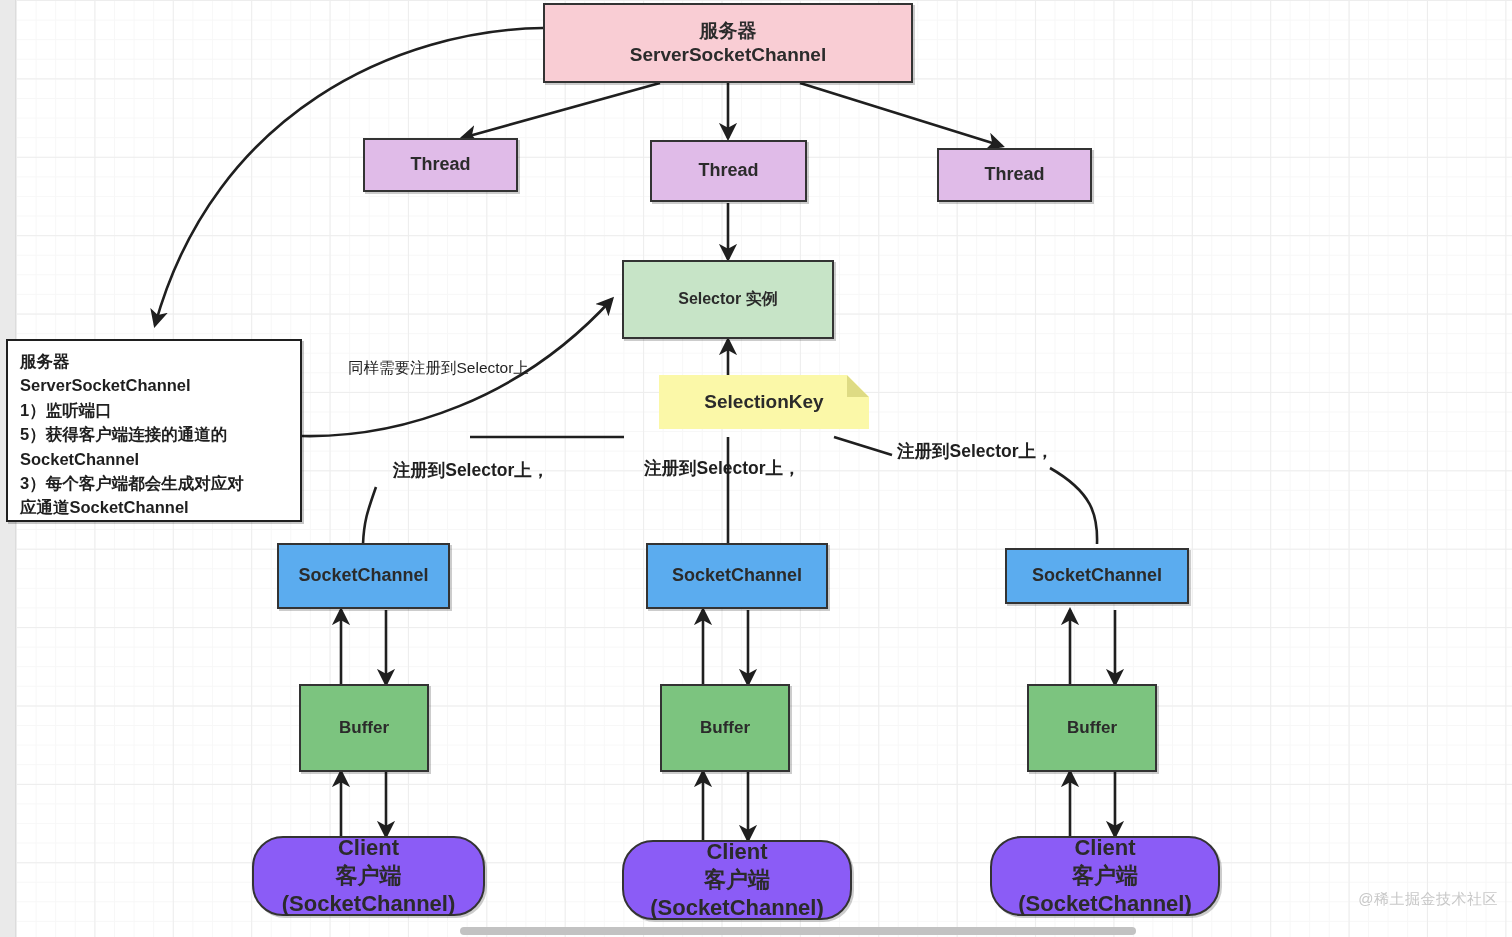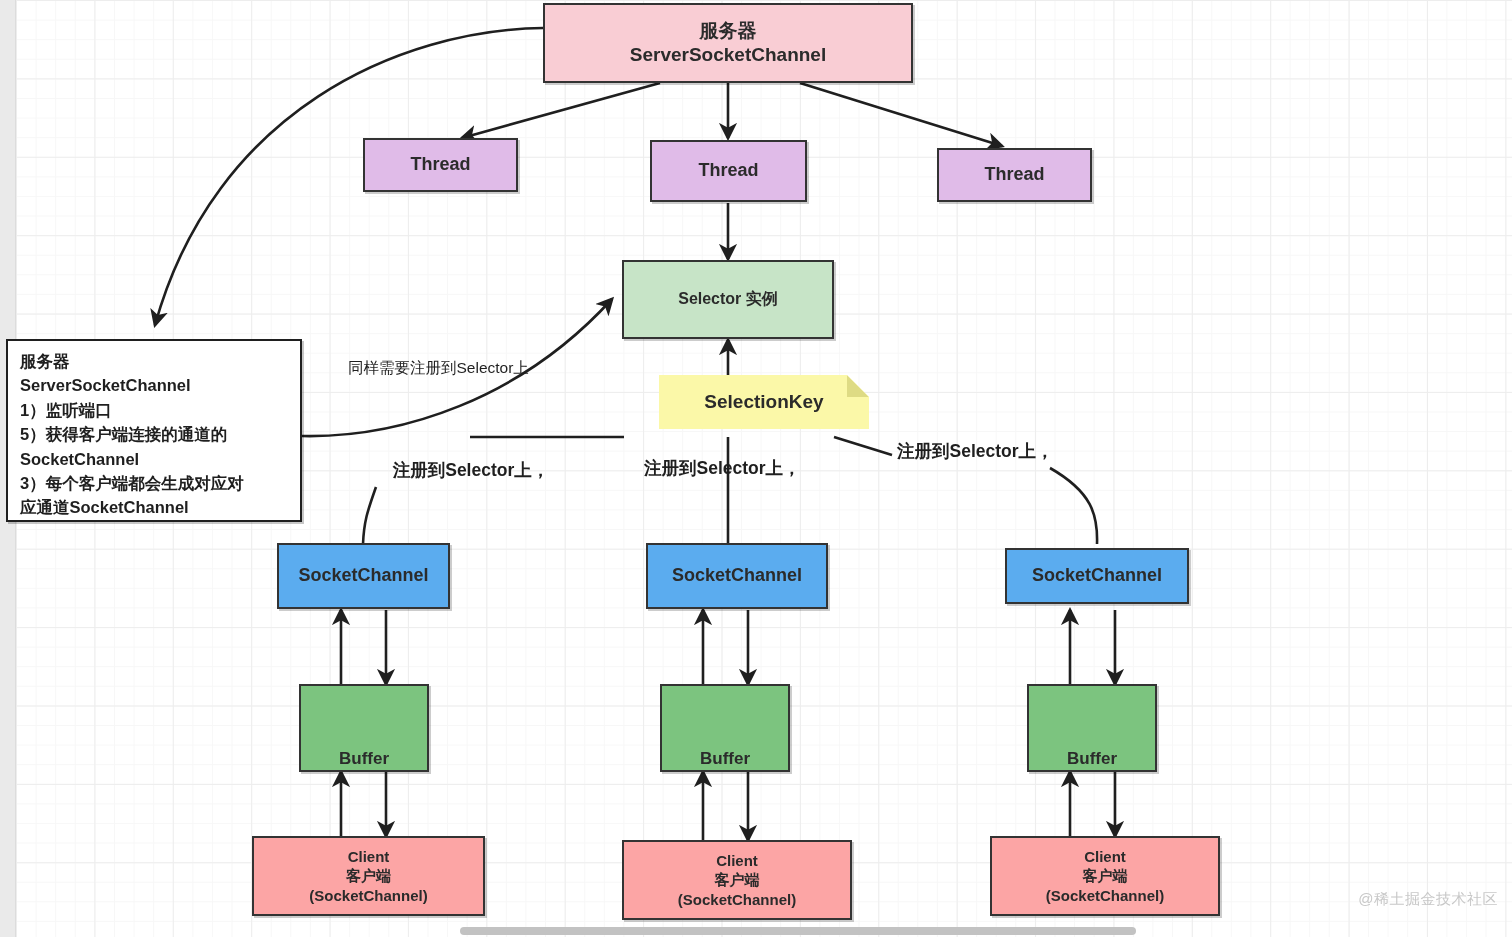--- a/index.html
+++ b/index.html
@@ -66,25 +66,25 @@
     background: #c7e4c7;
     font-size: 16px;
   }
   .n-socket {
     background: #5bacef;
     font-size: 18px;
   }
   .n-buffer {
     background: #7cc47f;
     font-size: 17px;
-    justify-content: flex-end;
   }
   .n-client {
-    background: #fca5a5;
-    font-size: 15px;
+    background: #8b5cf6;
+    font-size: 22px;
+    border-radius: 31px;
   }
   .n-selkey {
     position: absolute;
     box-sizing: border-box;
     background: #fbf8a8;
     border: none;
     display: flex;
     align-items: center;
     justify-content: center;
     font-size: 19px;

